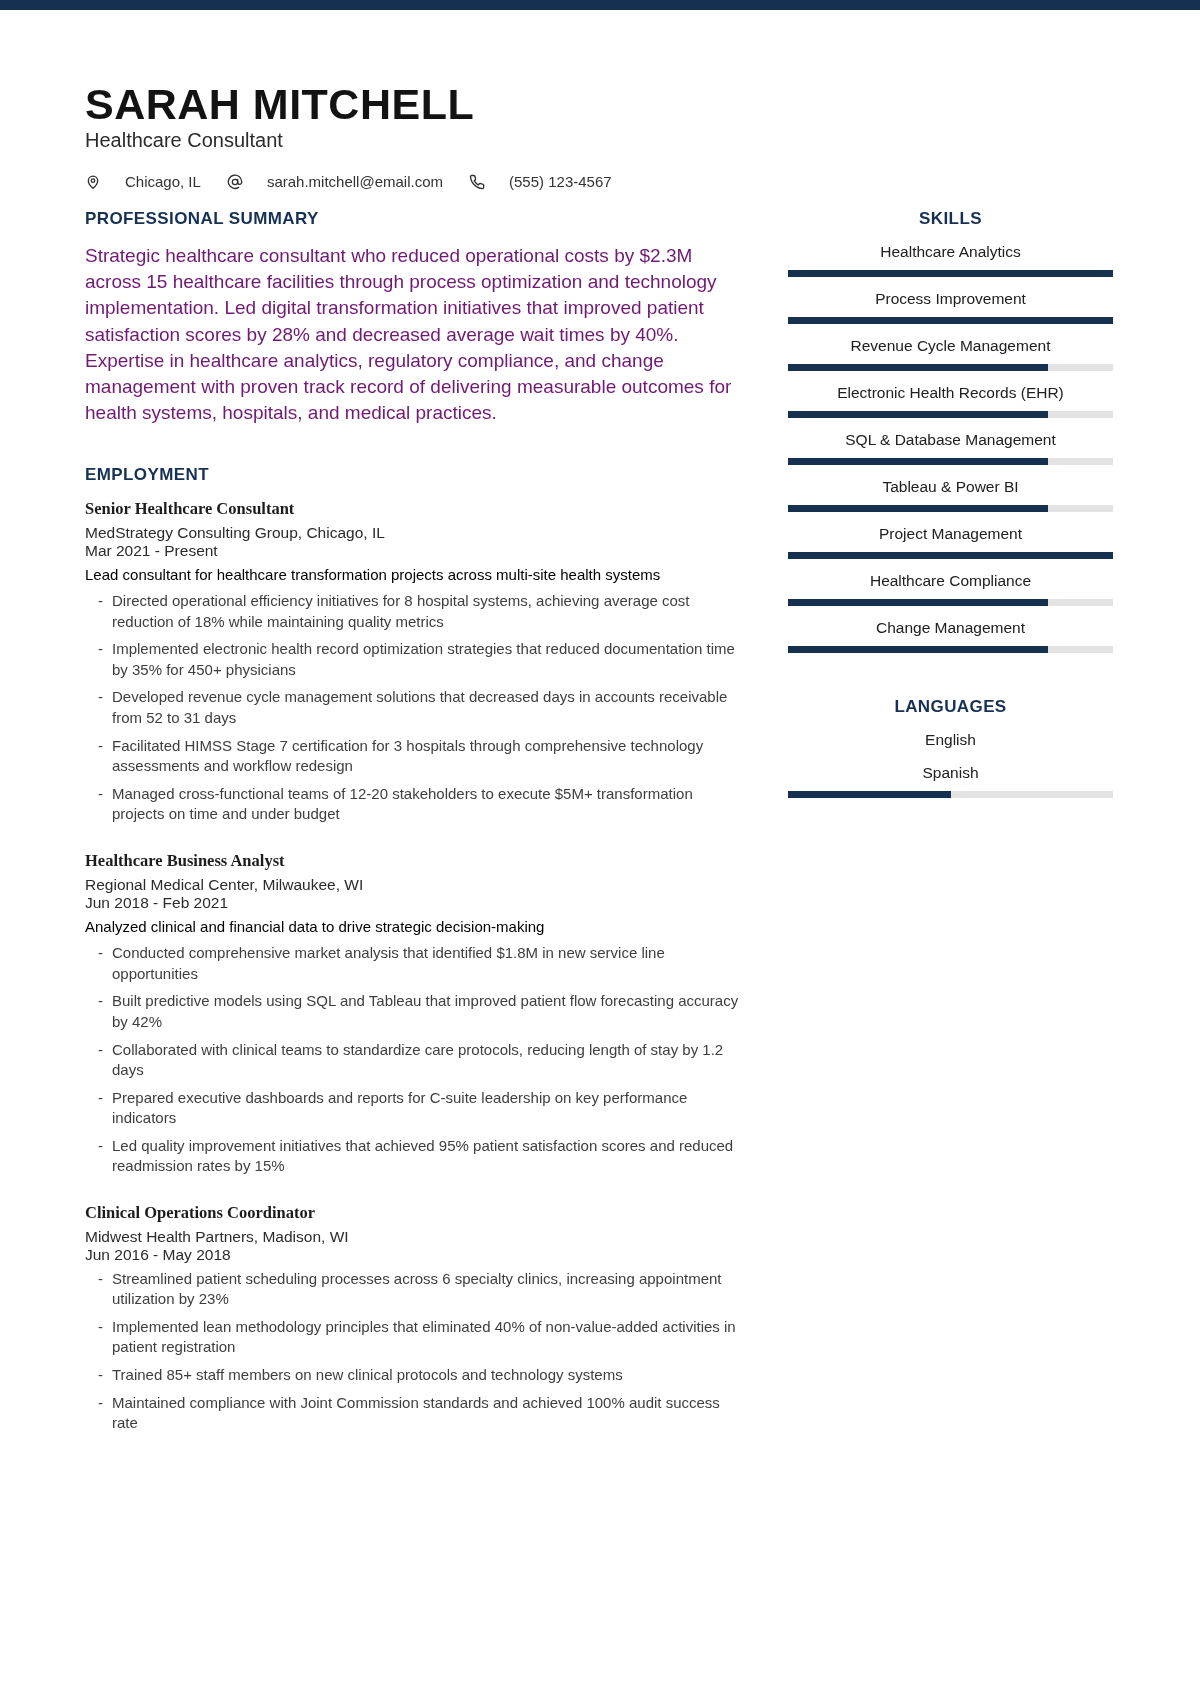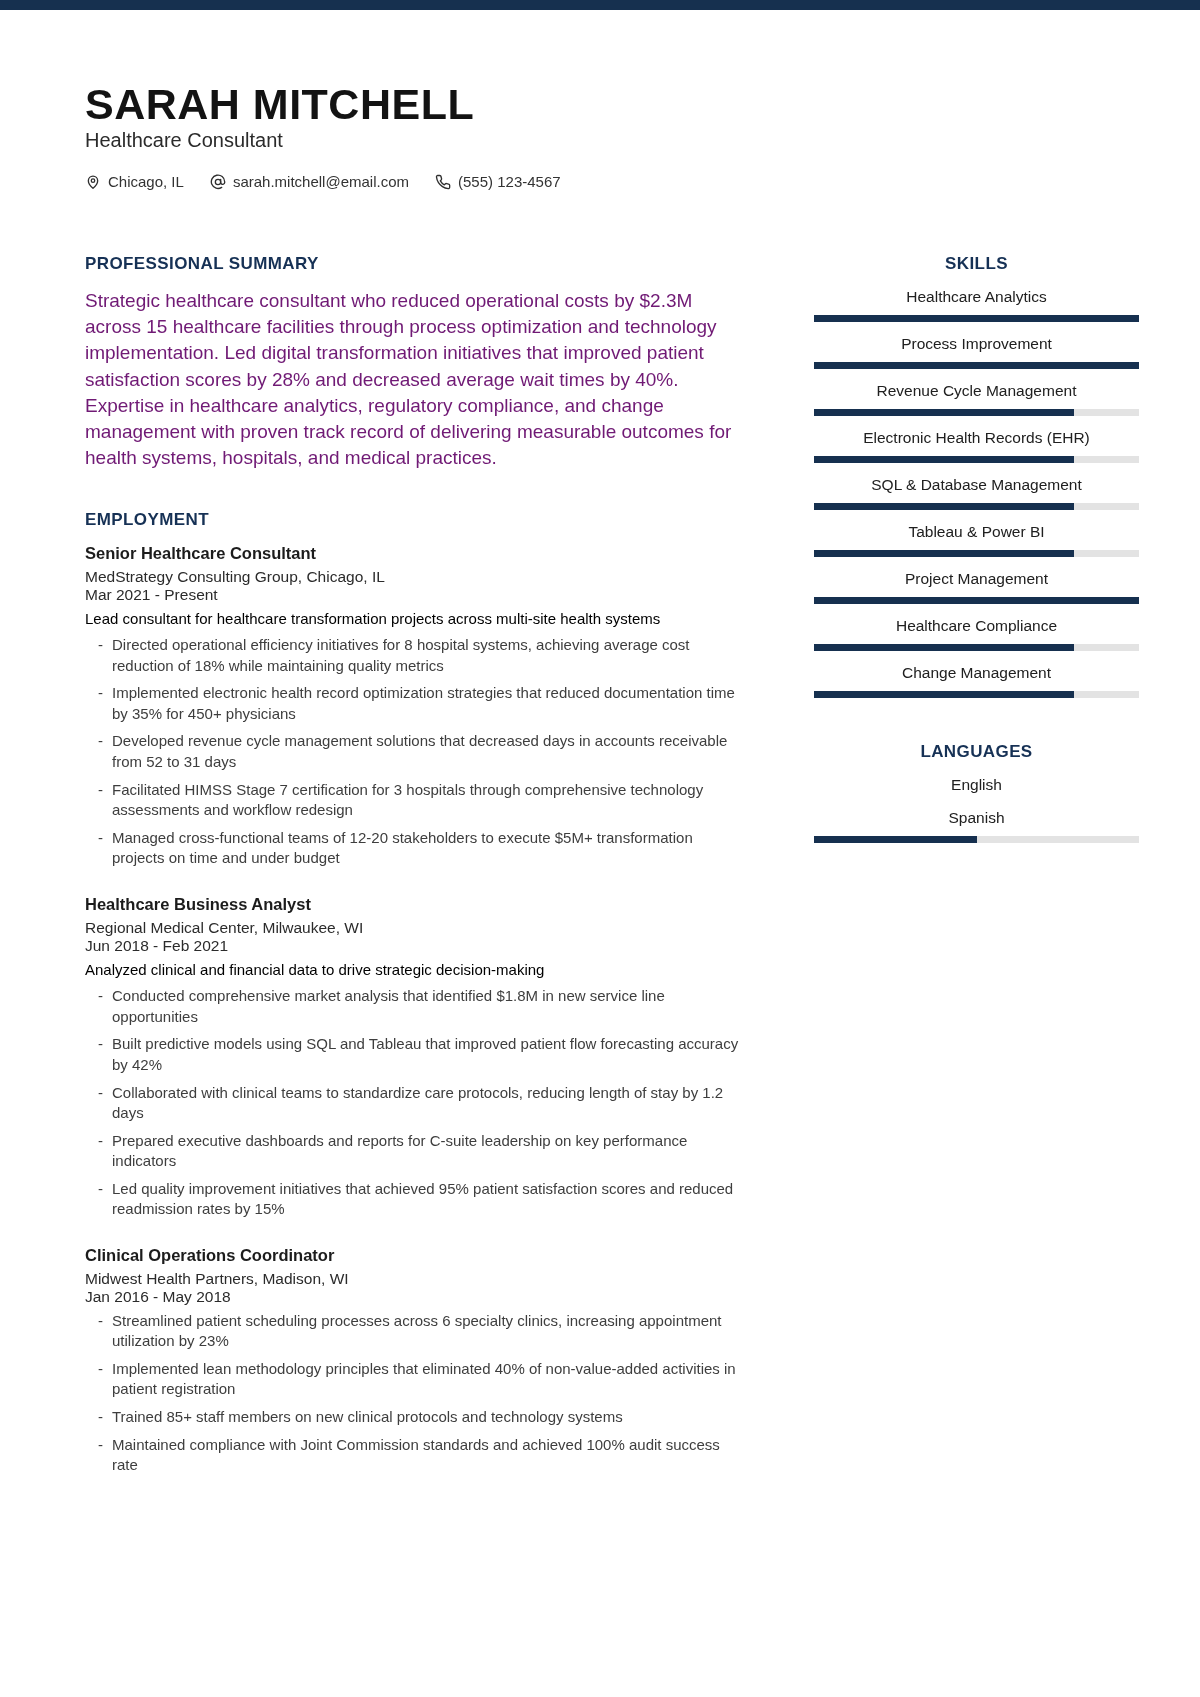--- a/index.html
+++ b/index.html
@@ -9,36 +9,36 @@
     font-family:"Liberation Sans","DejaVu Sans",sans-serif;
     color:#3e3e3e; position:relative;
   }
   .topbar { height:10px; width:100%; background:#16304f; }
   .page { padding:0 101px 0 85px; }
 
   
   .name { margin-top:70px; font-size:43px; font-weight:700; color:#131313; letter-spacing:0.5px; }
   .role { font-size:20px; color:#2b2b2b; font-weight:400; }
   .contact { margin-top:21px; display:flex; align-items:center; gap:26px; font-size:15px; color:#333333; }
-  .contact-item { display:flex; align-items:center; gap:7px;justify-content:space-between; }
+  .contact-item { display:flex; align-items:center; gap:24px;justify-content:space-between; }
   .cicon { width:16px; height:16px; color:#2f2f2f; flex:0 0 auto; }
   .cicon svg { width:16px; height:16px; display:block; }
 
   
-  .columns { display:flex; gap:74px; margin-top:64px; }
+  .columns { display:flex; gap:48px; margin-top:19px; }
   .main { width:655px; flex:0 0 655px; }
   .side { width:325px; flex:0 0 325px;text-align:center; }
 
   .sec-heading { font-size:17px; font-weight:700; color:#163155; letter-spacing:0.4px; margin-bottom:14px; }
   .section { margin-bottom:38px; }
   .summary-text { font-size:19px; line-height:1.38; color:#701a75; }
 
   
   .job { margin-bottom:26px; }
-  .job-title { font-size:16.5px; font-weight:700; color:#1c1c1c; margin-bottom:5px; }
+  .job-title { font-size:16.5px; font-weight:700; color:#1c1c1c; margin-bottom:5px;font-family:Liberation Serif, serif; }
   .job-meta { display:flex; justify-content:space-between; font-size:15.5px; color:#2b2b2b; margin-bottom:5px;flex-direction:column; }
   .job-lead { font-size:15px; line-height:1.38; color:#000000; margin-bottom:6px; }
   .bullets { padding-left:13px; }
   .bullet { display:flex; gap:9px; font-size:15px; line-height:1.37; color:#3e3e3e; margin-bottom:7px; }
   .bullet .dash { flex:0 0 auto; }
 
   
   .skill { margin-bottom:13px; }
   .skill-name { font-size:15.5px; color:#202020; margin-bottom:9px; }
   .bar-track { height:7px; width:100%; background:#e3e3e3; position:relative; }
@@ -169,21 +169,21 @@
                   <span>Led quality improvement initiatives that achieved 95% patient satisfaction scores and reduced readmission rates by 15%</span>
                 </div>
 
             </div>
           </div>
 
           <div class="job">
             <div class="job-title">Clinical Operations Coordinator</div>
             <div class="job-meta">
               <span>Midwest Health Partners, Madison, WI</span>
-              <span>Jan 2016 - May 2018</span>
+              <span>Jun 2016 - May 2018</span>
             </div>
             <div class="bullets">
 
                 <div class="bullet">
                   <span class="dash">-</span>
                   <span>Streamlined patient scheduling processes across 6 specialty clinics, increasing appointment utilization by 23%</span>
                 </div>
 
                 <div class="bullet">
                   <span class="dash">-</span>

